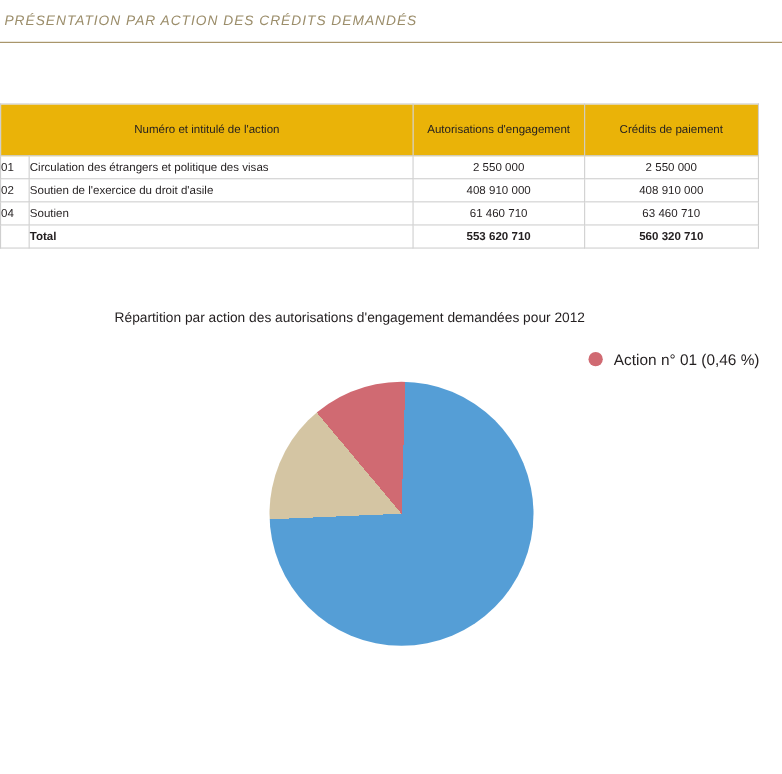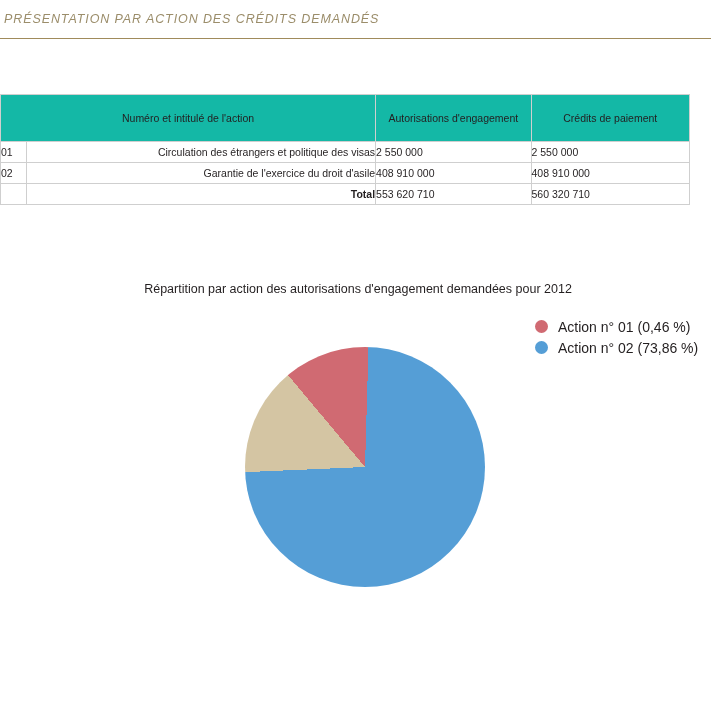--- a/index.html
+++ b/index.html
@@ -56,72 +56,71 @@
     table-layout: fixed;
     font-size: 10.5px;
   }
   table.credits th,
   table.credits td {
     border: 1px solid #cfcfcf;
     padding: 0;
     vertical-align: middle;
   }
   table.credits thead th {
-    background: #14b8a6;
+    background: #eab308;
     height: 46px;
     font-weight: normal;
     font-size: 10.5px;
     color: #231f20;
     text-align: center;
   }
   .col-num  { width: 26px; }
   .col-lib  { width: 348px; }
   .col-ae   { width: 155px; }
   .col-cp   { width: 158px; }
 
   table.credits tbody tr { height: 21px; padding-left: 16px; }
   td.num {
     text-align: left;
     padding-left: 5px;
     border-right: none;
   }
   td.lib {
-    text-align: right;
+    text-align: left;
     padding-left: 6px;
     border-left: none;
   }
   td.amount {
-    text-align: left;
+    text-align: center;
     padding-right: 8px;
   }
   tr.total td {
     font-weight: bold;
     border-top: 1px solid #be185d;
   }
   tr.total td.lib { font-weight: bold; }
-  tr.total td.amount { font-weight: normal; }
+  tr.total td.amount { font-weight: bold; }
   .thead-merge-left { border-right: 1px solid #cfcfcf; }
 
   
   .chart-block {
     position: absolute;
     left: 0;
     top: 270px;
     width: 711px;
     height: 400px;
   }
   .chart-title {
     position: absolute;
     top: 12px;
     left: 0;
     width: 636px;
     text-align: center;
     font-size: 12.5px;
     color: #231f20;
-    padding-left: 40px;
   }
   .pie {
     position: absolute;
     left: 245px;
     top: 77px;
     width: 240px;
     height: 240px;
     border-radius: 50%;
   }
 
@@ -171,23 +170,29 @@
     </thead>
     <tbody>
       <tr>
         <td class="num">01</td>
         <td class="lib">Circulation des étrangers et politique des visas</td>
         <td class="amount">2 550 000</td>
         <td class="amount">2 550 000</td>
       </tr>
       <tr>
         <td class="num">02</td>
-        <td class="lib">Garantie de l'exercice du droit d'asile</td>
+        <td class="lib">Soutien de l'exercice du droit d'asile</td>
         <td class="amount">408 910 000</td>
         <td class="amount">408 910 000</td>
+      </tr>
+      <tr>
+        <td class="num">04</td>
+        <td class="lib">Soutien</td>
+        <td class="amount">61 460 710</td>
+        <td class="amount">63 460 710</td>
       </tr>
       <tr class="total">
         <td class="num"></td>
         <td class="lib">Total</td>
         <td class="amount">553 620 710</td>
         <td class="amount">560 320 710</td>
       </tr>
     </tbody>
   </table>
 </div>
@@ -195,21 +200,17 @@
 <div class="chart-block">
   <div class="chart-title">Répartition par action des autorisations d'engagement demandées pour 2012</div>
 
   <div class="pie" id="pie" style="background: conic-gradient(rgb(208, 106, 114) 0deg, rgb(208, 106, 114) 1.656deg, rgb(85, 158, 214) 1.656deg, rgb(85, 158, 214) 267.552deg, rgb(212, 197, 163) 267.552deg, rgb(212, 197, 163) 320.04deg, rgb(208, 106, 114) 320.04deg, rgb(208, 106, 114) 360deg);"></div>
 
   <div class="legend legend-top">
     <div class="legend-row">
       <span class="legend-swatch" id="sw-t0" style="background: rgb(208, 106, 114);"></span>
       <span class="legend-label">Action n° 01 (0,46 %)</span>
     </div>
-    <div class="legend-row">
-      <span class="legend-swatch" id="sw-t1" style="background: rgb(85, 158, 214);"></span>
-      <span class="legend-label">Action n° 02 (73,86 %)</span>
-    </div>
   </div>
 
   <div class="legend legend-bottom">
   </div>
 </div>
 
 </body></html>

